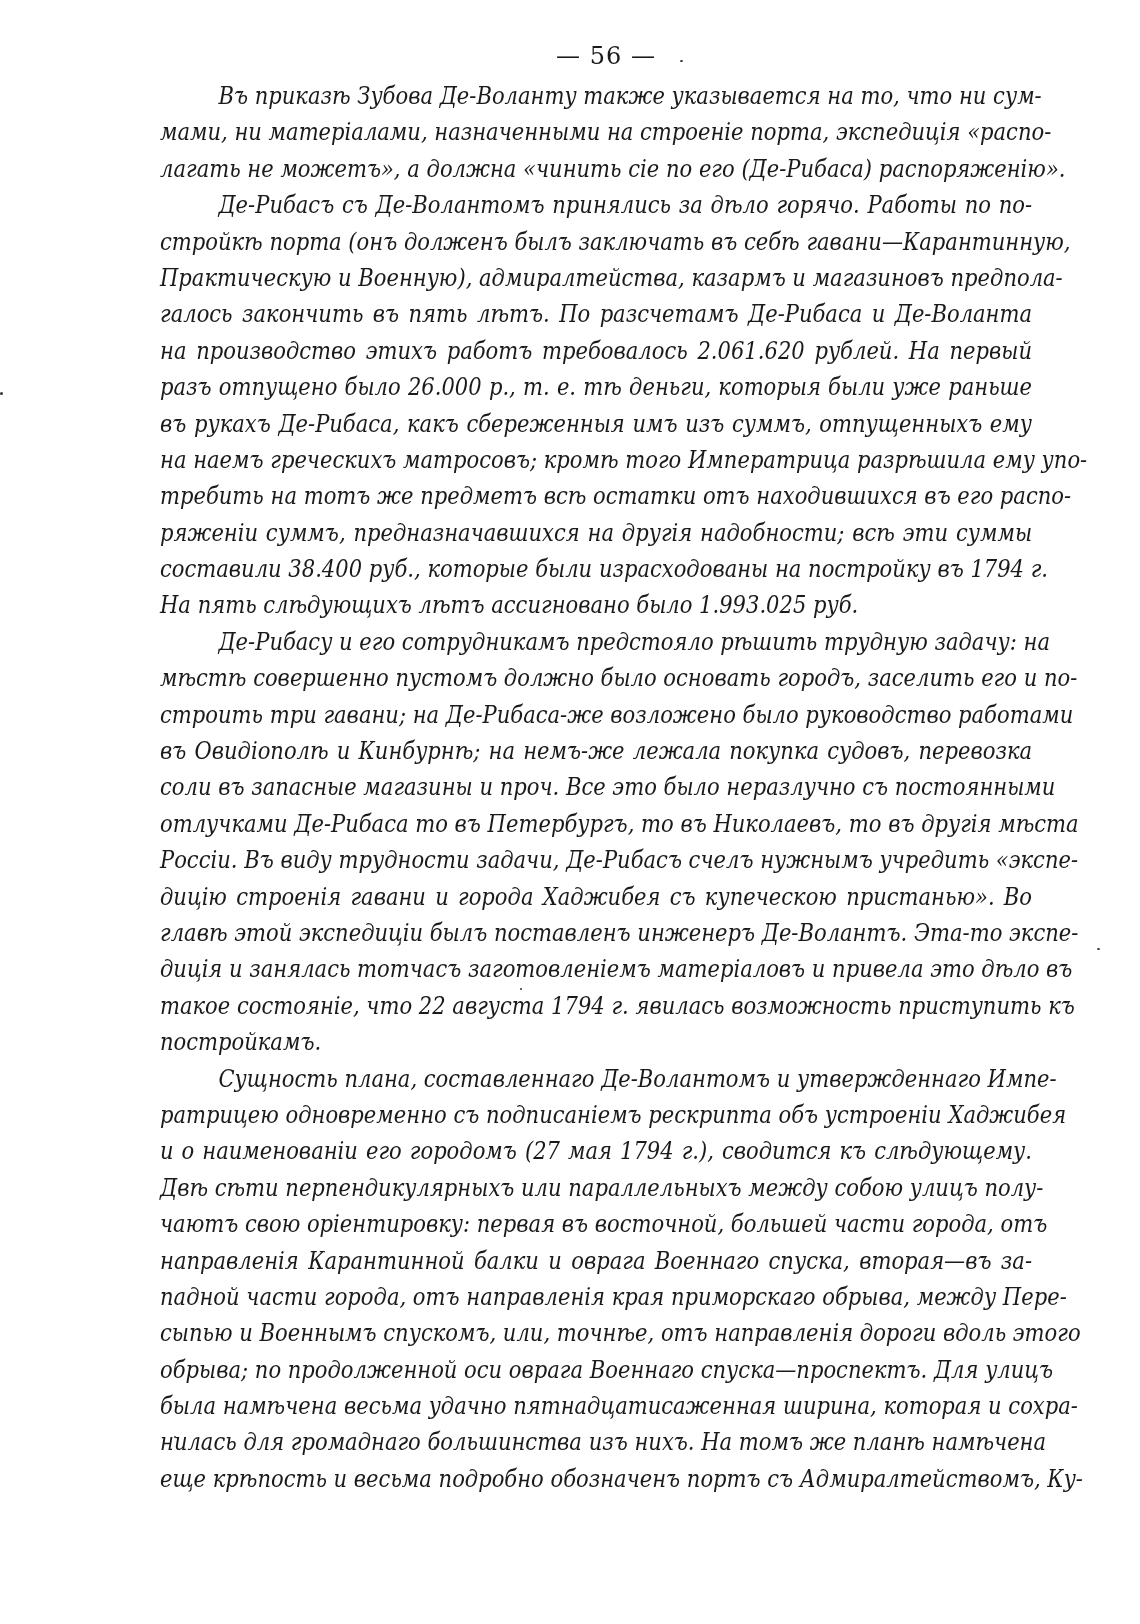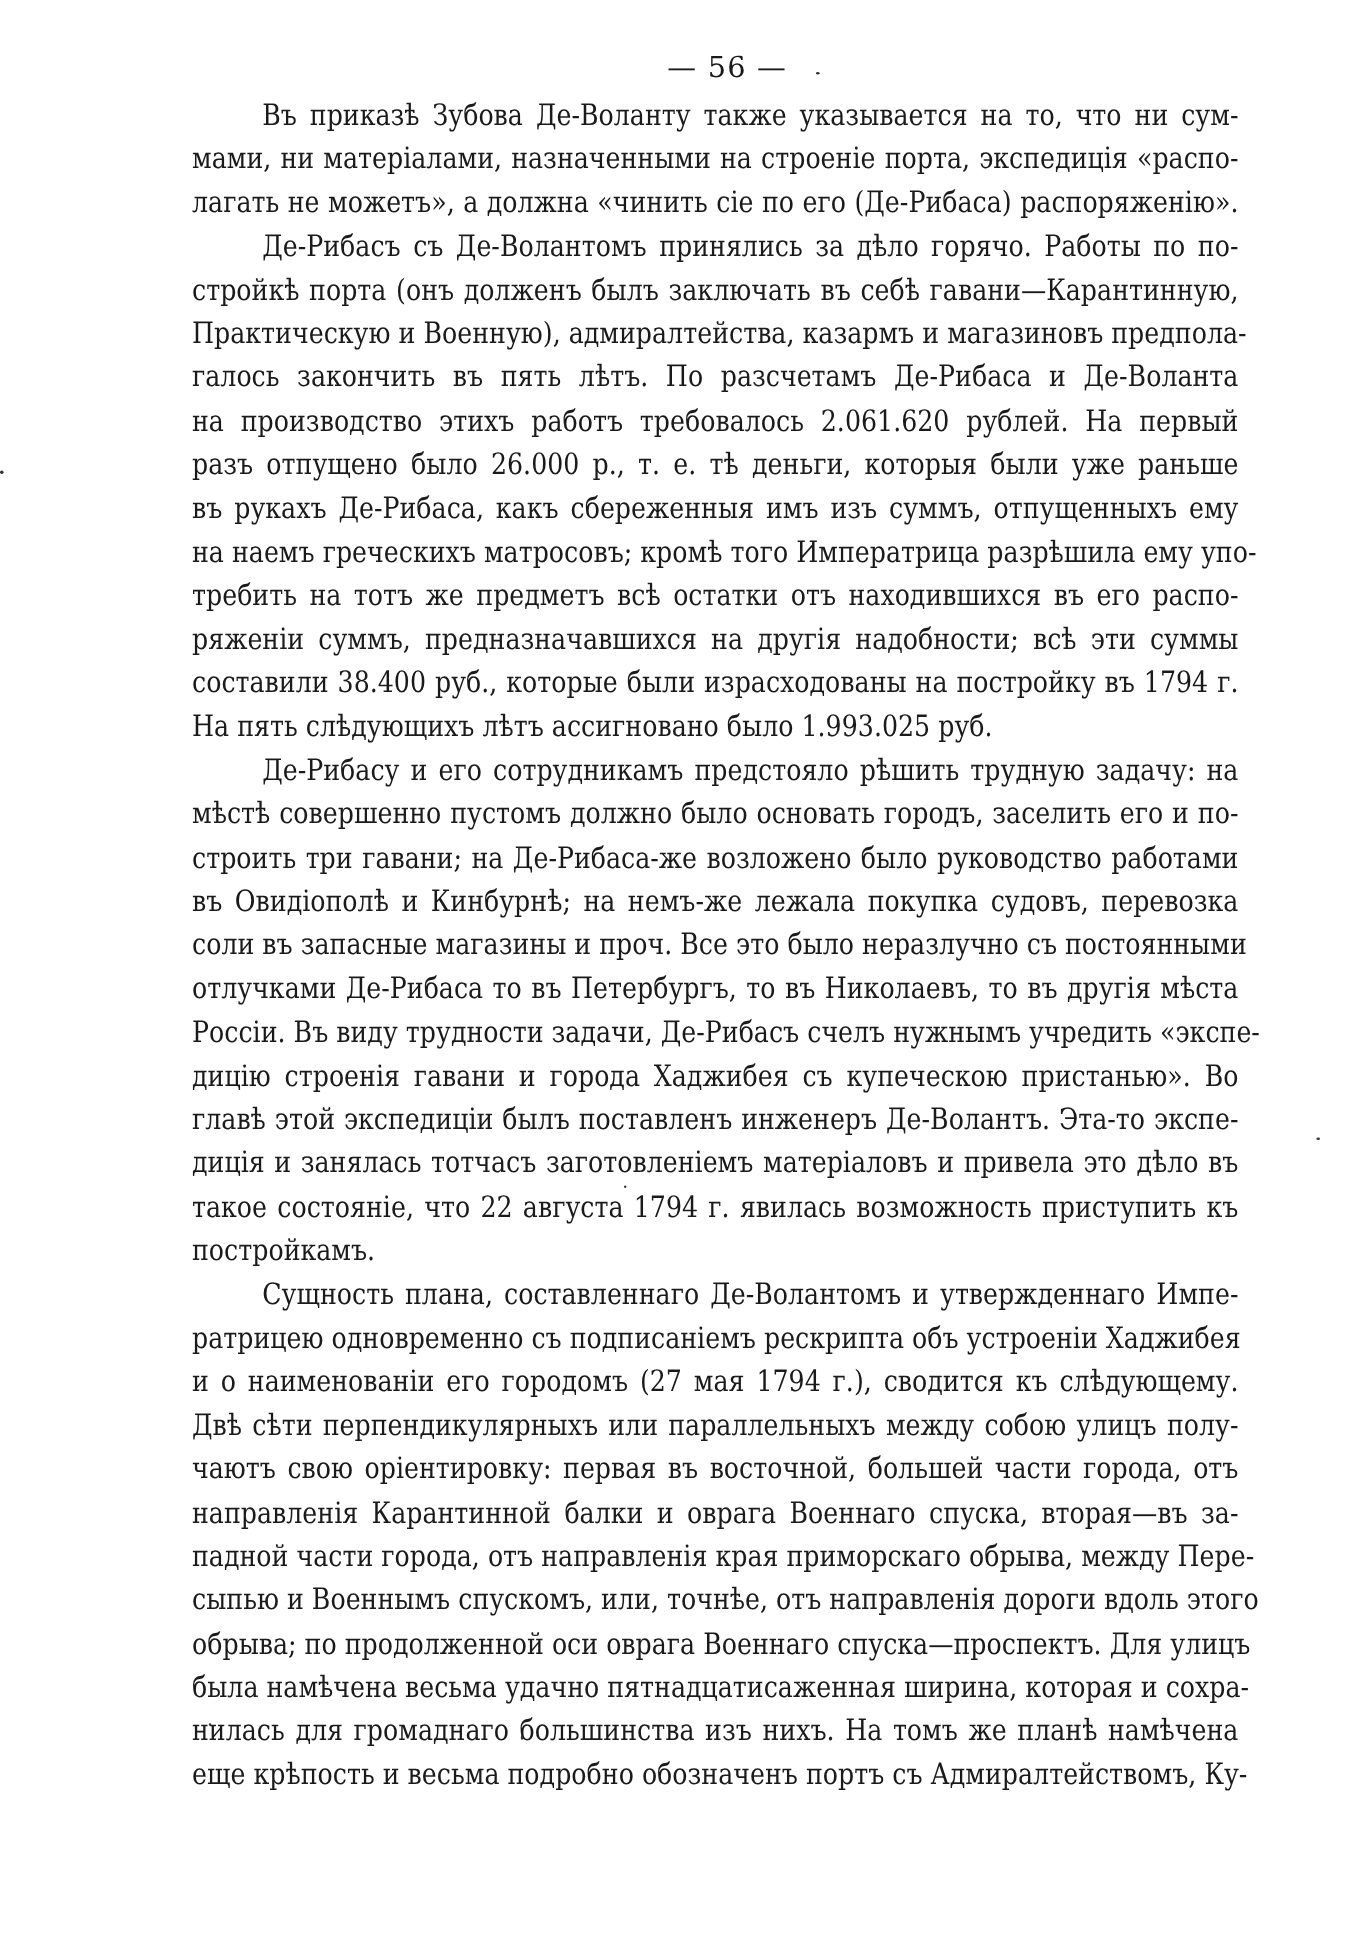--- a/index.html
+++ b/index.html
@@ -32,20 +32,21 @@
       letter-spacing: 1px;
     }
     .page-number .pn-inner {
       margin-left: 72px;
     }
     .text-block {
       position: absolute;
       left: 160px;
       top: 78px;
       width: 872px;
+      font-style: italic;
     }
     .line {
       height: 36.4px;
       line-height: 36.4px;
       font-size: 24.5px;
       white-space: nowrap;
       text-align: justify;
       text-align-last: justify;
       transform: scaleX(0.86);
       transform-origin: left center;

